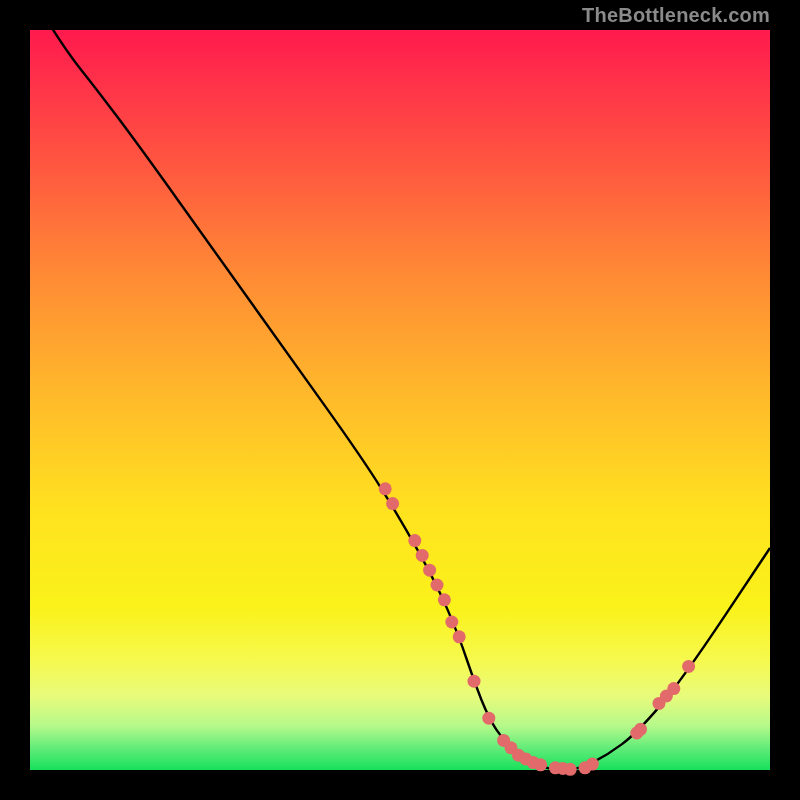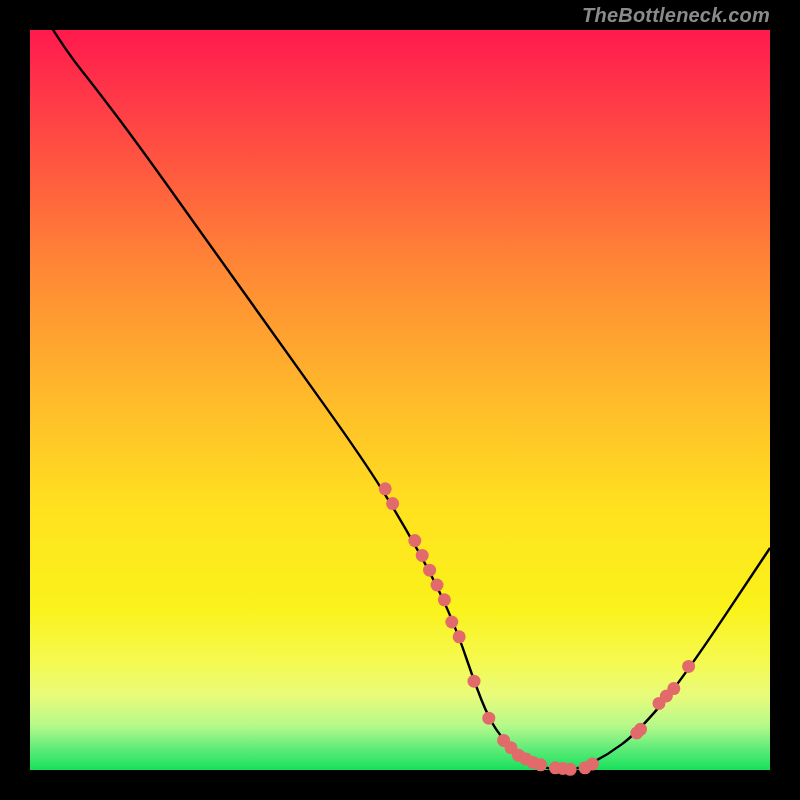--- a/index.html
+++ b/index.html
@@ -11,21 +11,20 @@
     overflow: hidden;
     font-family: Arial, Helvetica, sans-serif;
   }
   .frame {
     position: absolute;
     top: 0;
     left: 0;
     width: 800px;
     height: 600px;
     background: #000;
-    font-style: italic;
   }
   .plot-area {
     position: absolute;
     left: 30px;
     top: 30px;
     width: 740px;
     height: 740px;
     
     background: linear-gradient(to bottom,
       #ff1a4d 0%,

